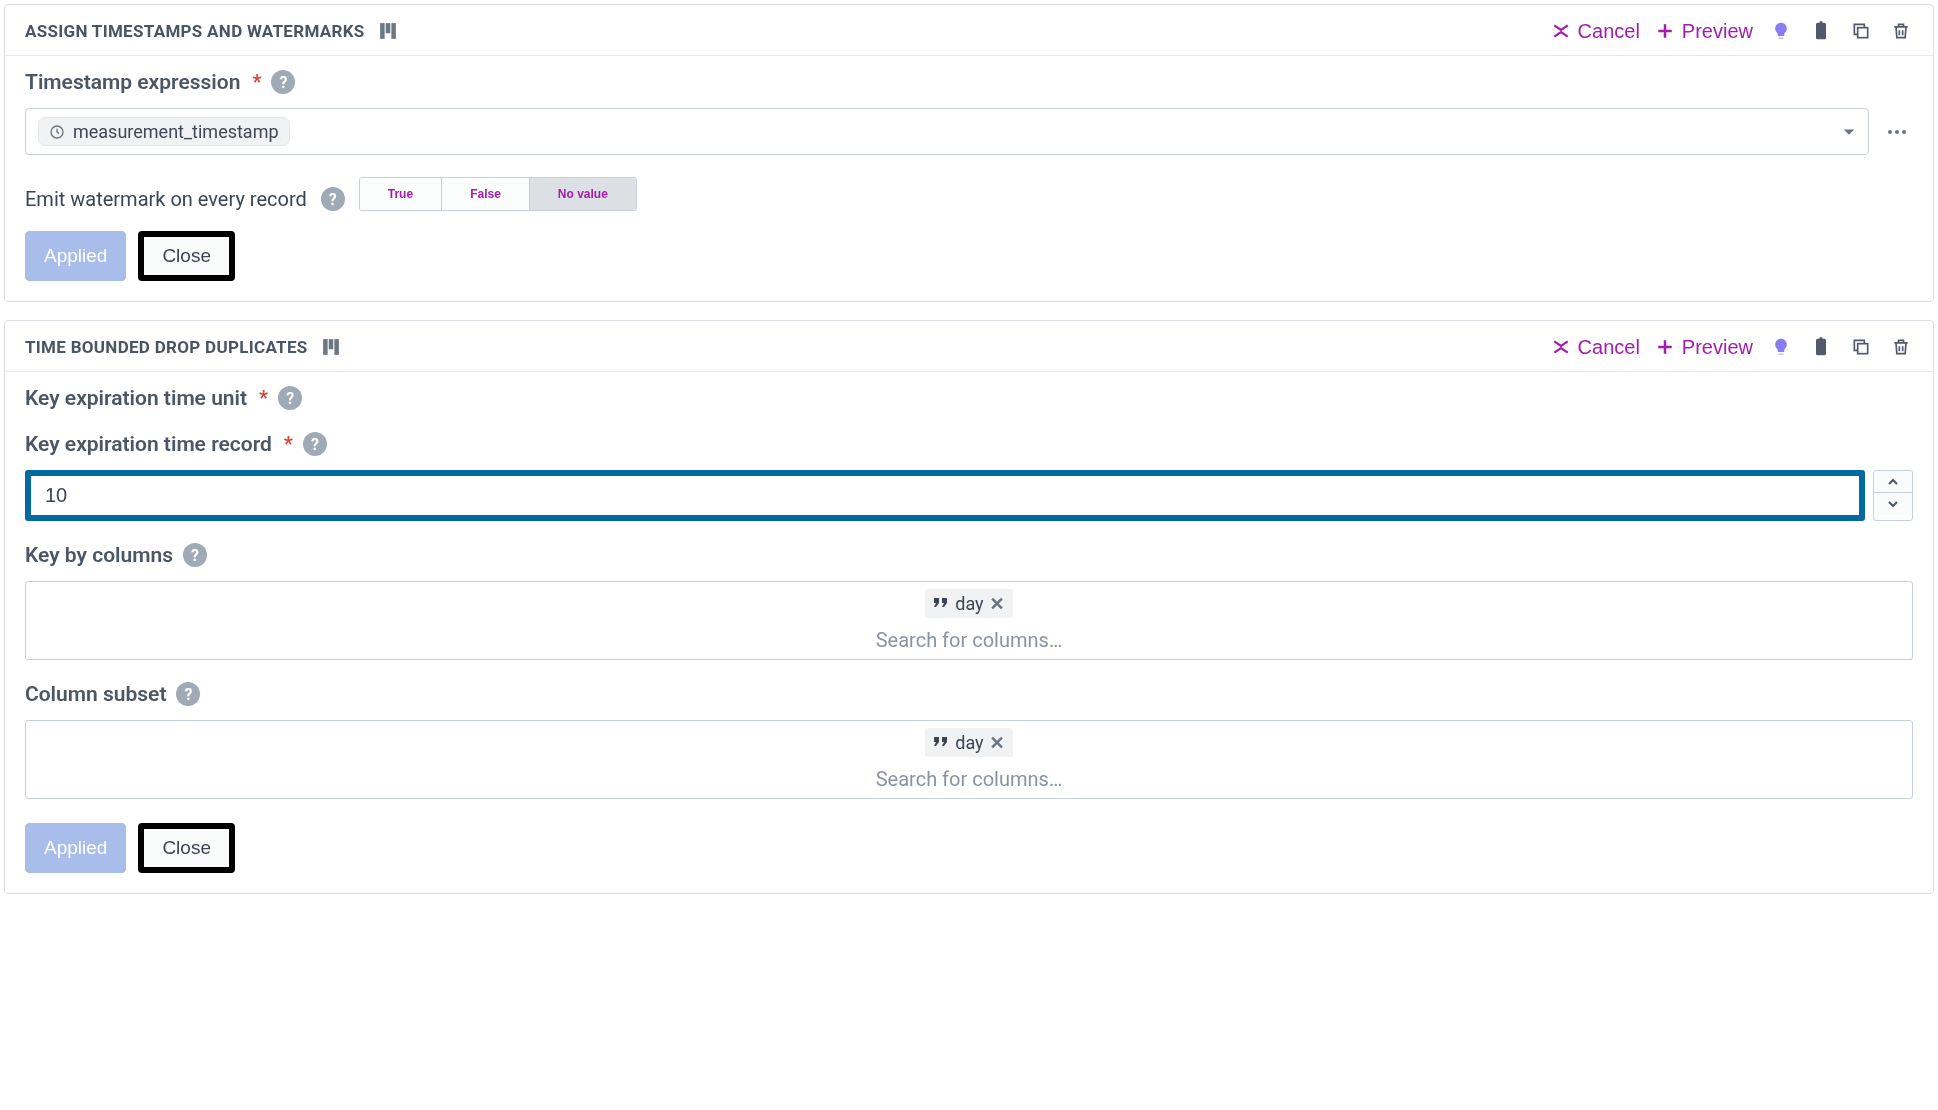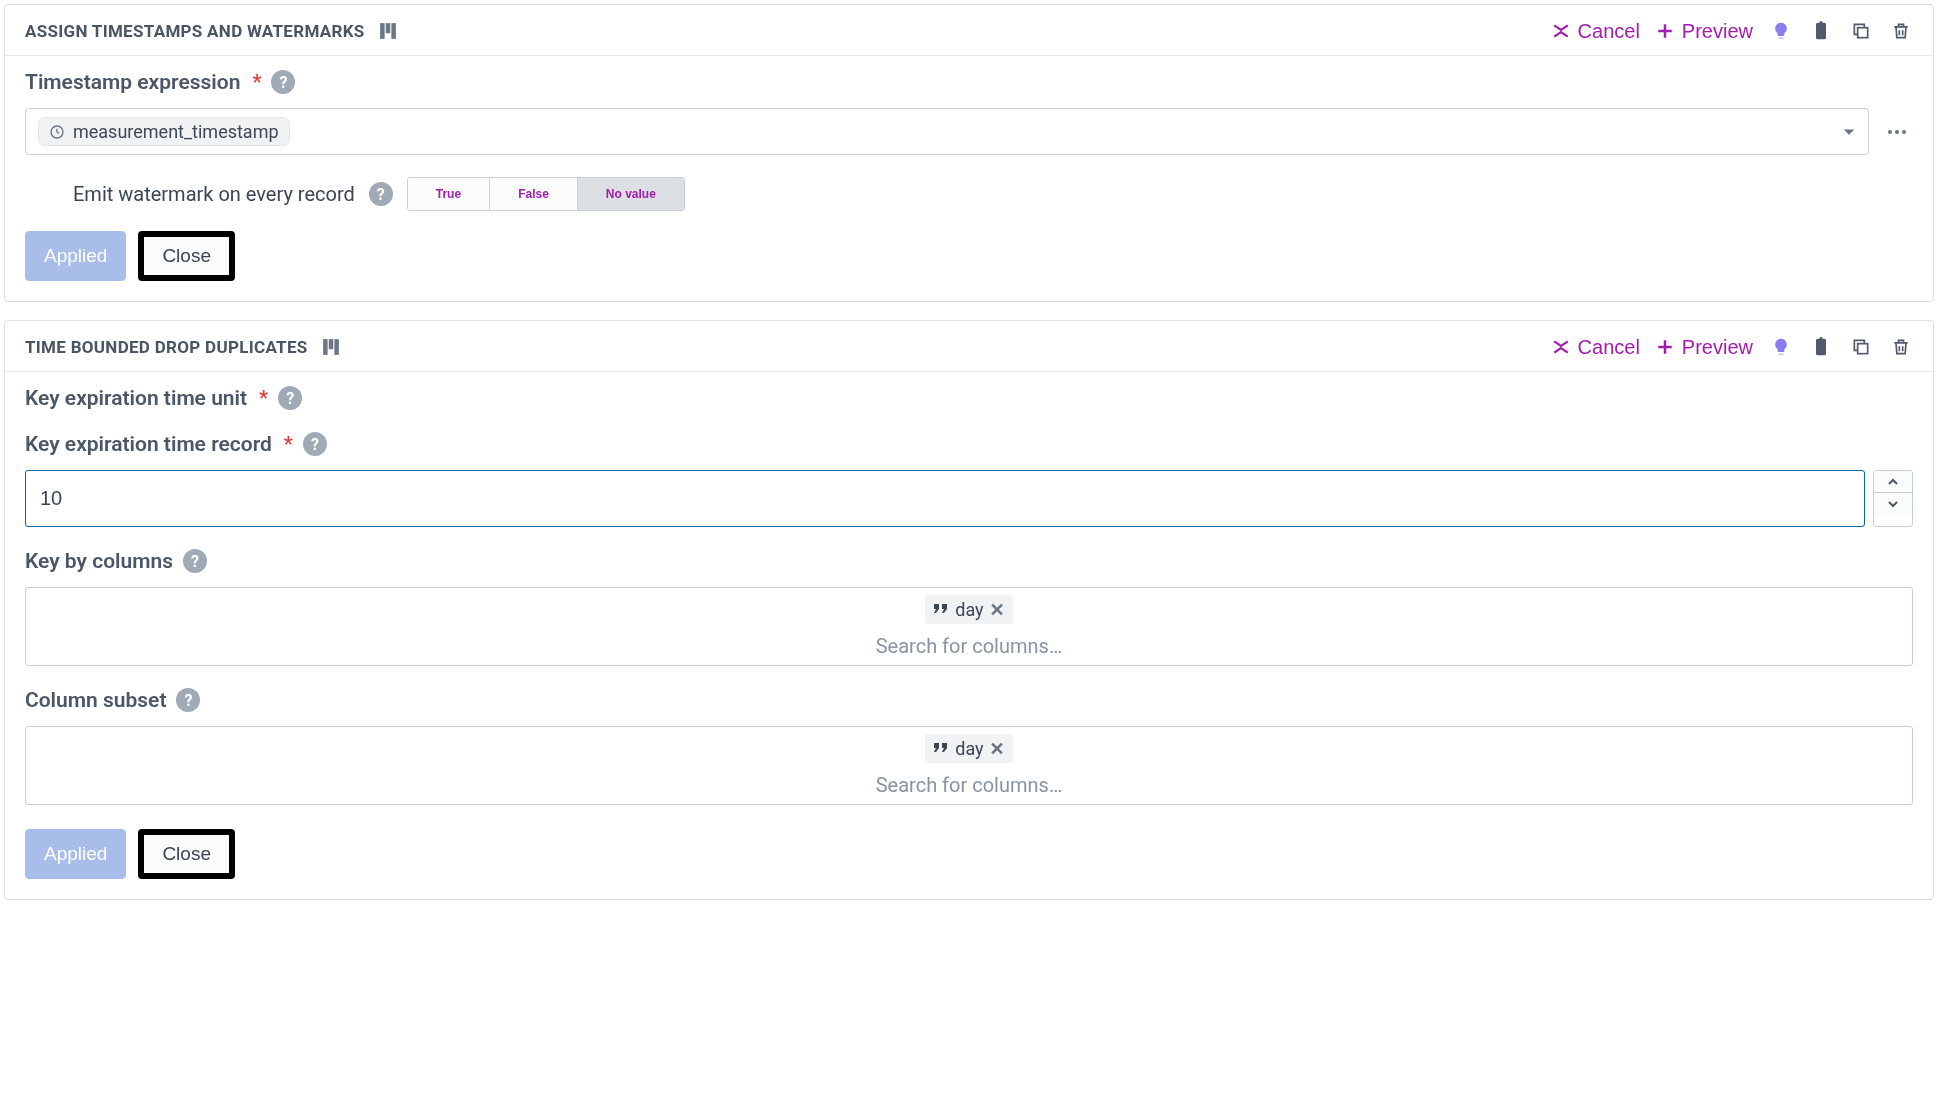--- a/index.html
+++ b/index.html
@@ -80,21 +80,21 @@
   }
   .expr-chip {
     display: inline-flex; align-items: center; gap: 8px;
     background: #f0f2f4; border: 1px solid #e3e7eb;
     border-radius: 7px; padding: 3px 10px;
     color: #3e4856; font-size: 18px;
   }
   .expr-chip svg { color: #6a7584; }
   .caret-down { color: #6a7584; }
   .ellipsis-btn { color: #6a7584; background: none; border: none; cursor: pointer; padding: 4px; }
-  .inline-field { display: flex; align-items: center; gap: 14px; margin-left: 48px; }
+  .inline-field { display: flex; align-items: flex-end; gap: 14px; }
   .inline-label { font-size: 20px; color: #3b4554; }
   .seg-group { display: flex; border: 1px solid #c9cfd6; border-radius: 3px; overflow: hidden; }
   .seg-btn {
     padding: 9px 28px; font-size: 12px; color: #a21caf;
     background: #fbfcfc; border: none; border-right: 1px solid #c9cfd6; cursor: pointer; font-weight: bold;
   }
   .seg-btn:last-child { border-right: none; }
   .seg-btn.active { background: #dcdfe3; }
   .panel-footer { display: flex; justify-content: flex-start; gap: 12px; padding: 0 20px 20px 20px; }
   .btn {
@@ -105,22 +105,22 @@
     background: #a8bdea; color: #fff; border: 1px solid #a8bdea;
     cursor: default;
   }
   .select-box {
     display: inline-flex; align-items: center; justify-content: space-between;
     border: 1px solid #c9cfd6; background: #f6f7f8; border-radius: 3px;
     padding: 9px 14px; min-width: 290px; font-size: 20px; color: #3b4554;
   }
   .num-row { display: flex; align-items: stretch; gap: 8px; }
   .num-input {
-    flex: 1 1 auto; border: 1px solid #0369a1; border-radius: 3px;
-    padding: 16px 14px; font-size: 20px; color: #3b4554; background: #fff;
+    flex: 1 1 auto; border: 6px solid #0369a1; border-radius: 3px;
+    padding: 8px 14px; font-size: 20px; color: #3b4554; background: #fff;
   }
   .stepper {
     display: flex; flex-direction: column; border: 1px solid #c9cfd6; border-radius: 3px; overflow: hidden;
   }
   .stepper button {
     background: #fafbfb; border: none; width: 38px; height: 22px;
     display: flex; align-items: center; justify-content: center;
     color: #4b5766; cursor: pointer;
   }
   .stepper button:first-child { border-bottom: 1px solid #c9cfd6; }

